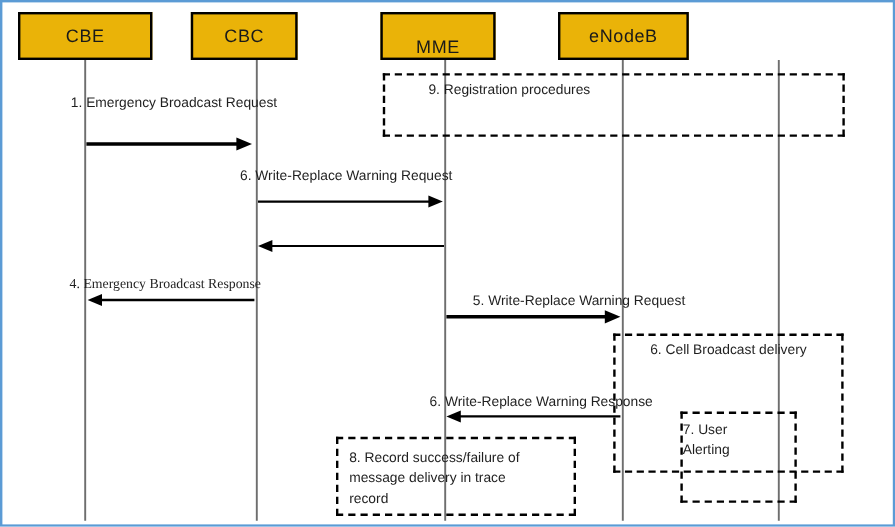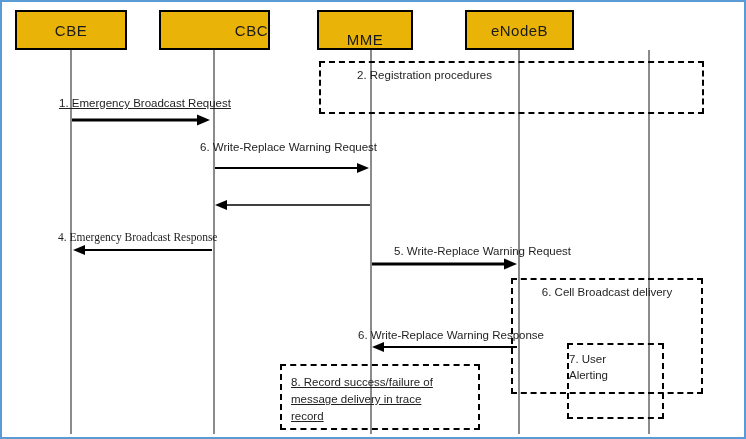--- a/index.html
+++ b/index.html
@@ -70,48 +70,48 @@
     </g>
     <g>
       <line x1="515" y1="345" x2="380" y2="345" stroke="#000" stroke-width="2"></line>
       <polygon points="370,345 382,340 382,350" fill="#000"></polygon>
     </g>
   </svg>
 
   <div class="actor" style="left:13px;width:112px;">
       <span>CBE</span>
     </div>
-  <div class="actor" style="left:157px;width:111px;justify-content:flex-end;">
+  <div class="actor" style="left:157px;width:89px;">
       <span>CBC</span>
     </div>
   <div class="actor" style="left:315px;width:96px;align-items:flex-end;">
       <span>MME</span>
     </div>
   <div class="actor" style="left:463px;width:109px;">
       <span>eNodeB</span>
     </div>
 
   <div class="dashed-box" style="left:317px;top:59px;width:385px;height:53px;padding:6px 0 0 36px;">
-    <span>2. Registration procedures</span>
+    <span>9. Registration procedures</span>
   </div>
 
   <div class="dashed-box" style="left:509px;top:276px;width:192px;height:116px;padding-top:6px;text-align:center;">
     <span>6. Cell Broadcast delivery</span>
   </div>
 
   <div class="dashed-box" style="left:565px;top:341px;width:97px;height:76px;padding-top:6px;text-align:left;line-height:16px;">
     <span class="bl">7. User</span>
     <span class="bl">Alerting</span>
   </div>
 
-  <div class="dashed-box" style="left:278px;top:362px;width:200px;height:66px;padding:8px 6px 0 9px;line-height:17px;text-decoration:underline;">
+  <div class="dashed-box" style="left:278px;top:362px;width:200px;height:66px;padding:8px 6px 0 9px;line-height:17px;">
     <span class="bl">8. Record success/failure of</span>
     <span class="bl">message delivery in trace</span>
     <span class="bl">record</span>
   </div>
 
-  <div class="msg-label" style="left:57px;top:95px;text-decoration:underline;">1. Emergency Broadcast Request</div>
+  <div class="msg-label" style="left:57px;top:78px;">1. Emergency Broadcast Request</div>
   <div class="msg-label" style="left:198px;top:139px;">6. Write-Replace Warning Request</div>
   <div class="msg-label" style="left:56px;top:229px;font-family:Liberation Serif, serif;">4. Emergency Broadcast Response</div>
   <div class="msg-label" style="left:356px;top:243px;margin-left:36px;">5. Write-Replace Warning Request</div>
   <div class="msg-label" style="left:356px;top:327px;">6. Write-Replace Warning Response</div>
 
 </div>
 
 </body></html>

